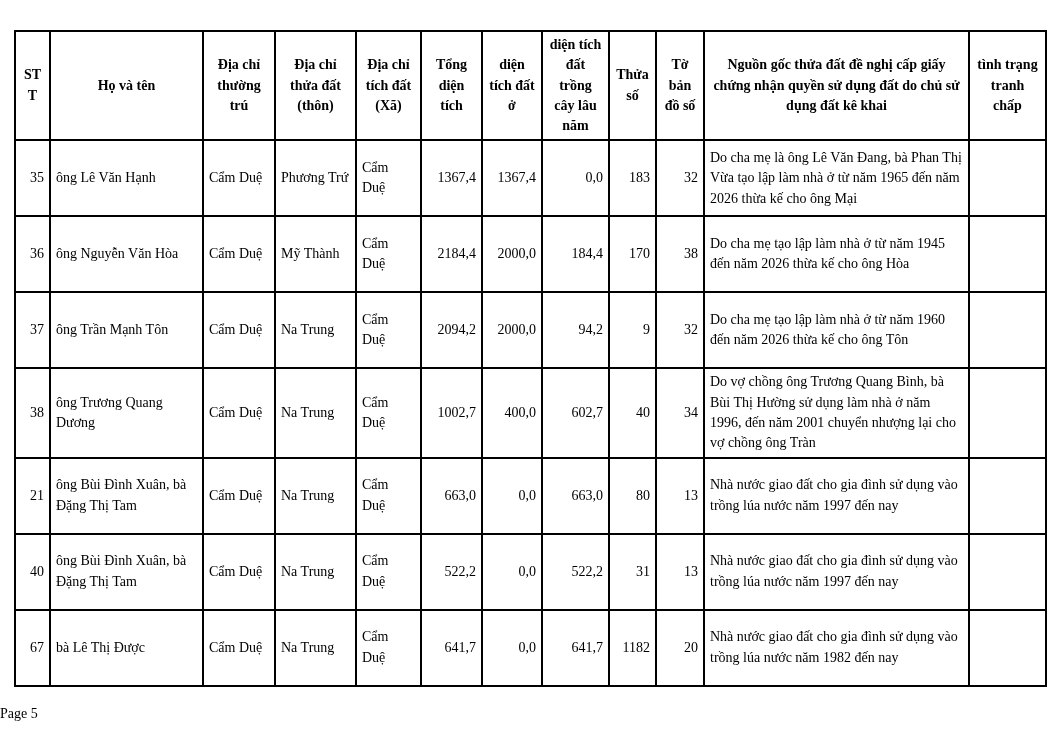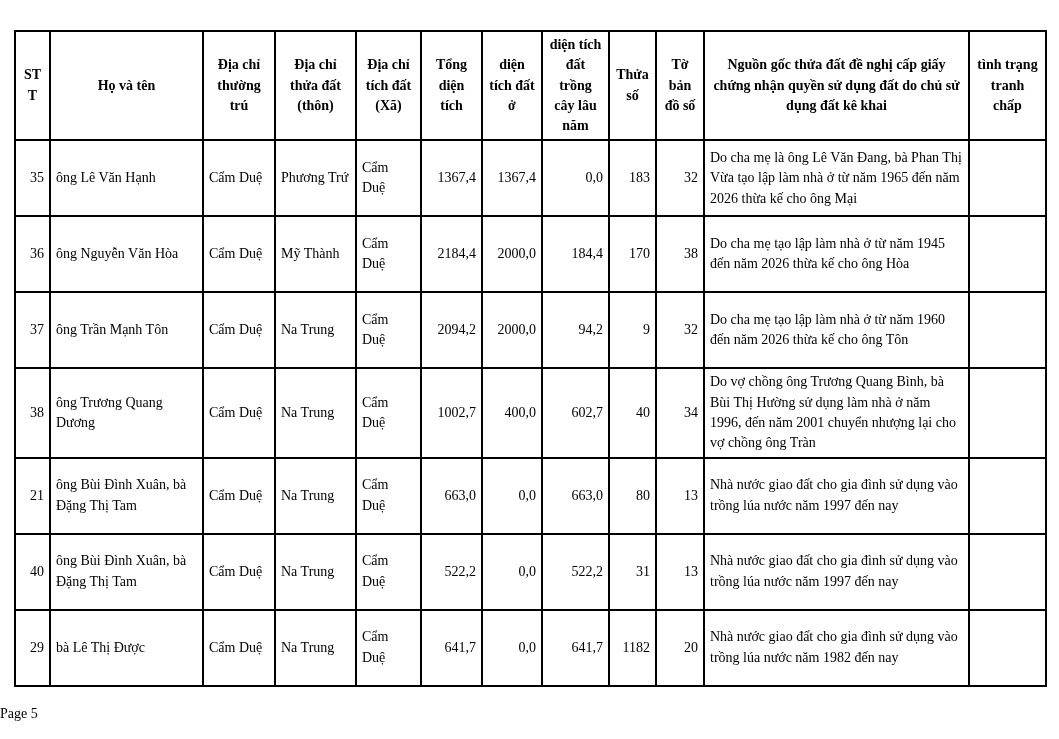--- a/index.html
+++ b/index.html
@@ -167,21 +167,21 @@
           <td class="align-left">Cẩm Duệ</td>
           <td class="align-center">522,2</td>
           <td class="align-center">0,0</td>
           <td class="align-center">522,2</td>
           <td class="align-center">31</td>
           <td class="align-center">13</td>
           <td class="align-left">Nhà nước giao đất cho gia đình sử dụng vào trồng lúa nước năm 1997 đến nay</td>
           <td class="align-left"></td>
         </tr>
         <tr>
-          <td class="align-center">29</td>
+          <td class="align-center">67</td>
           <td class="align-left">bà Lê Thị Được</td>
           <td class="align-left">Cẩm Duệ</td>
           <td class="align-left">Na Trung</td>
           <td class="align-left">Cẩm Duệ</td>
           <td class="align-center">641,7</td>
           <td class="align-center">0,0</td>
           <td class="align-center">641,7</td>
           <td class="align-center">1182</td>
           <td class="align-center">20</td>
           <td class="align-left">Nhà nước giao đất cho gia đình sử dụng vào trồng lúa nước năm 1982 đến nay</td>

